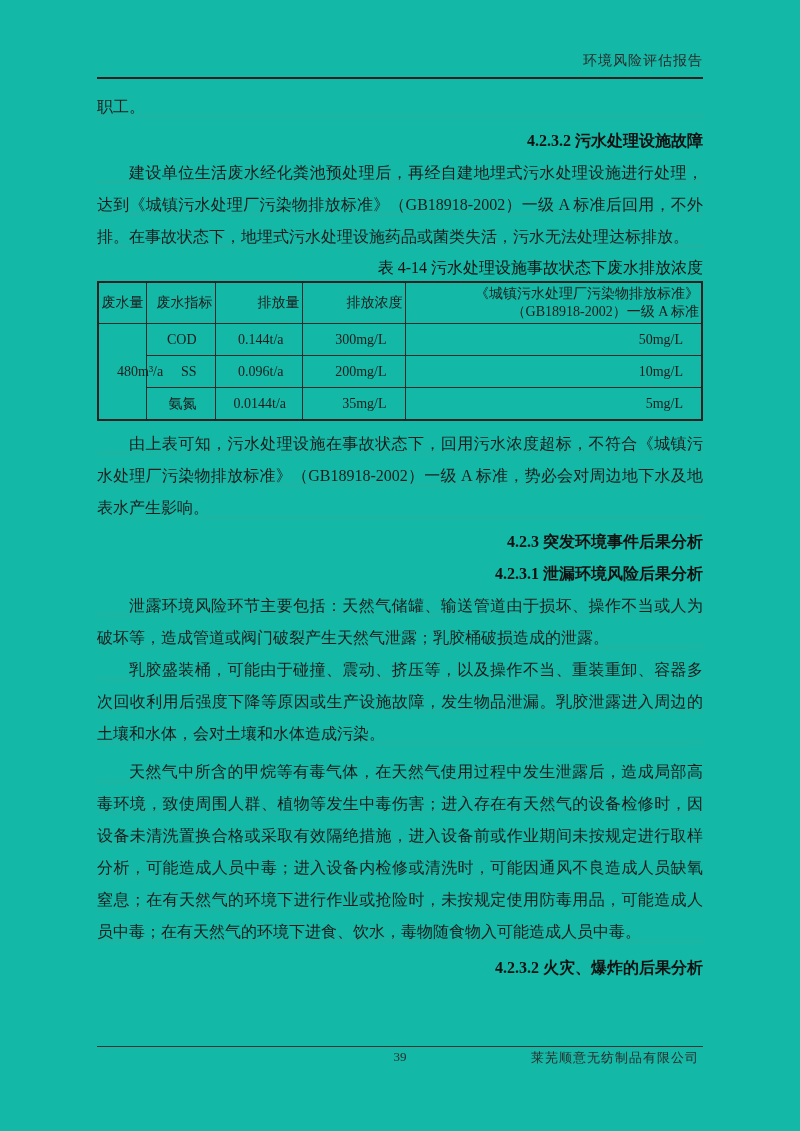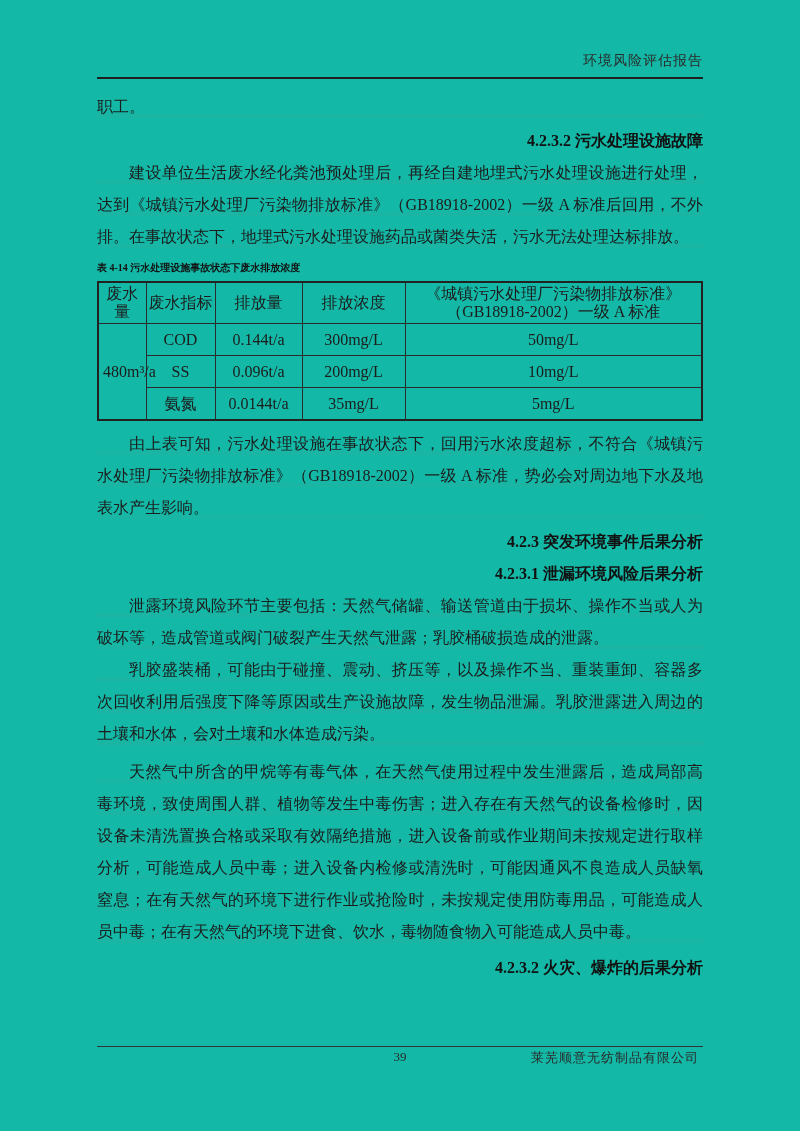--- a/index.html
+++ b/index.html
@@ -55,37 +55,37 @@
     text-align: right;
   }
   .mt2  { margin-top: 2px; }
   .mt4  { margin-top: 4px; }
   .mt6  { margin-top: 6px; }
   .mt7  { margin-top: 7px; }
   .mt12 { margin-top: 12px; }
   
   .tbl-caption {
     margin-top: 2px;
-    font-size: 10px;
+    font-size: 16px;
     line-height: 26px;
-    font-weight: bold;
-    text-align: left;
+    font-weight: normal;
+    text-align: right;
     color: #111;
   }
   table.emission {
     width: 100%;
     border-collapse: collapse;
     table-layout: fixed;
-    font-size: 16px;
-    text-align: center;
+    font-size: 14px;
+    text-align: right;
     color: #1c1c1c;
   }
   table.emission td {
     border: 1px solid #2a2a2a;
-    padding: 4px 4px;
+    padding: 4px 18px;
     line-height: 19px;
     vertical-align: middle;
   }
   table.emission { border: 2px solid #222; }
   table.emission .hdr td { padding: 2px 2px; line-height: 18px; height: 36px; }
   table.emission .datarow td { height: 23px; }
   
   .doc-footer {
     position: absolute;
     left: 97px;

